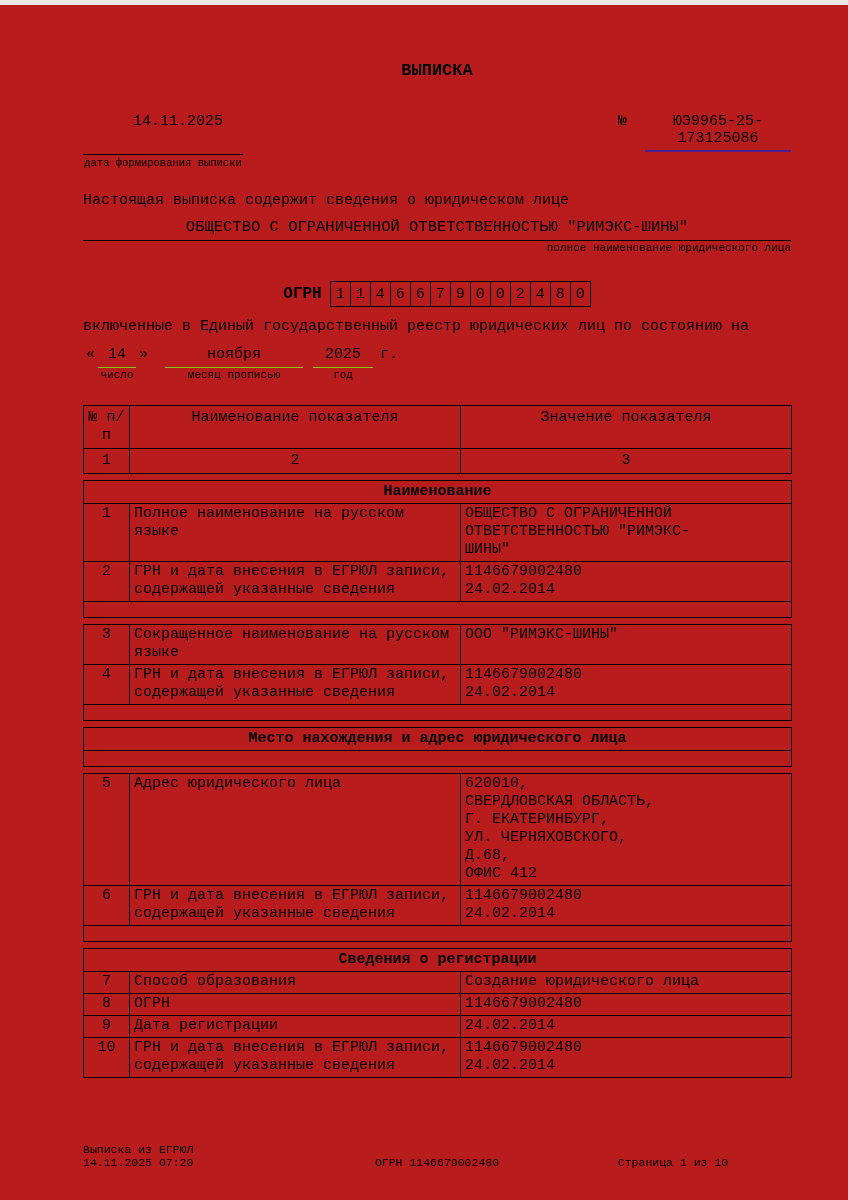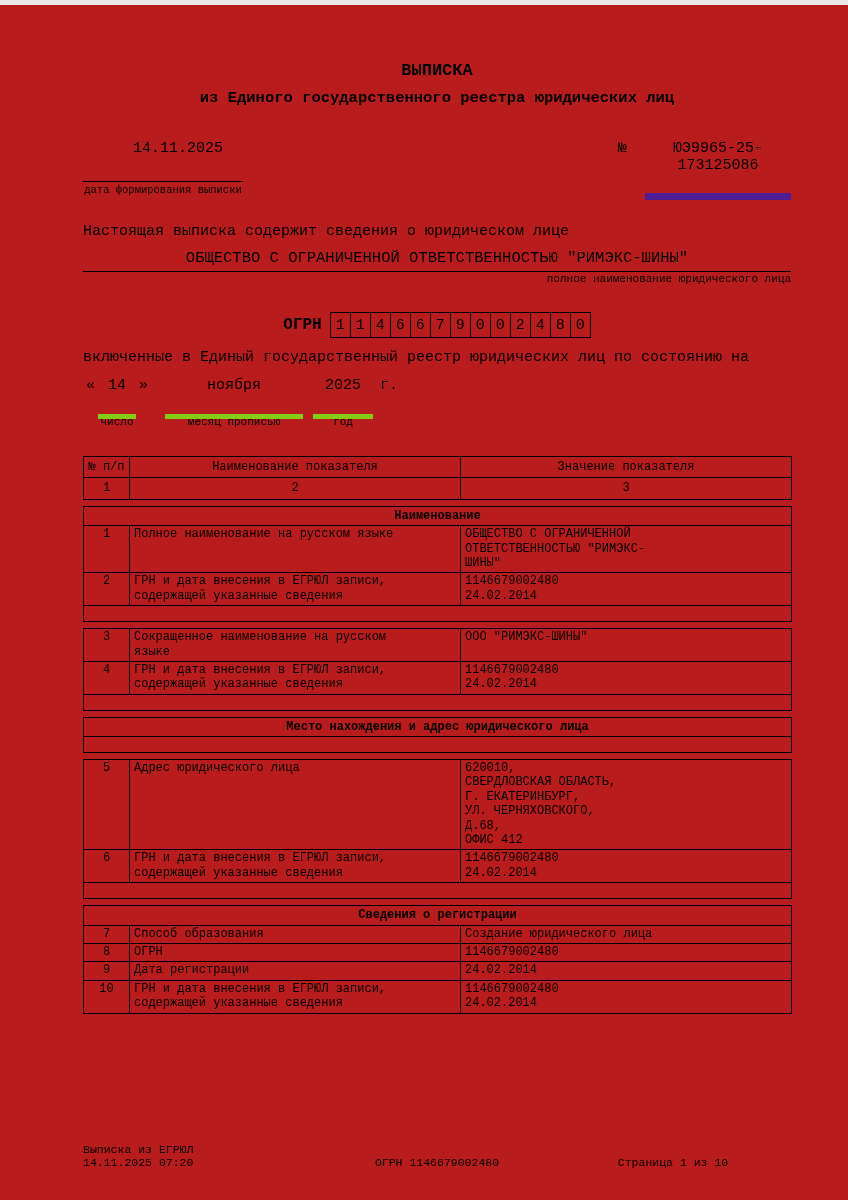--- a/index.html
+++ b/index.html
@@ -14,51 +14,51 @@
 
   .doc-title { text-align:center; font-weight:bold; font-size:17px; }
   .doc-subtitle { text-align:center; font-weight:bold; font-size:15.5px; margin-top:9px; }
 
   .meta-row { display:flex; justify-content:space-between; margin-top:33px; }
   .date-block { width:160px; }
   .date-value { font-size:15px; text-align:center; padding:0 0 24px 30px; border-bottom:1px solid #000; }
   .date-caption { font-size:10.5px; text-align:center; padding-top:2px; }
   .num-block { display:flex; align-items:flex-start; }
   .num-sign { font-size:15px; margin:0 18px 0 0; }
-  .num-lines { width:146px; border-bottom:7px solid #4c1d95; padding-bottom:19px; }
+  .num-lines { width:146px; border-bottom:2px solid #4c1d95; padding-bottom:3px; }
   .num-lines div { font-size:15px; text-align:center; line-height:17px; }
 
   .intro-line { font-size:15px; margin-top:23px; }
   .company-name { font-size:15.5px; text-align:center; border-bottom:1px solid #000; margin-top:9px; padding-bottom:4px; }
   .company-caption { font-size:11px; text-align:right; padding-top:1px; }
 
   .ogrn-row { display:flex; justify-content:center; align-items:center; margin-top:27px; }
   .ogrn-label { font-weight:bold; font-size:16px; margin-right:8px; }
   .ogrn-boxes { display:flex; }
   .ogrn-box {
     width:21px; height:26px; border:1px solid #000; margin-left:-1px;
     display:flex; align-items:center; justify-content:center; font-size:15px;
   }
   .ogrn-box:first-child { margin-left:0; }
 
   .included-line { font-size:15px; margin-top:11px; }
 
   .date-line { display:flex; align-items:flex-start; margin-top:11px; font-size:15px; }
   .dl-quote { padding:0 3px; }
-  .dl-seg { text-align:center; border-bottom:5px solid #84cc16; padding-bottom:20px; position:relative; }
+  .dl-seg { text-align:center; border-bottom:1px solid #84cc16; padding-bottom:4px; position:relative; }
   .dl-day { width:38px; }
   .dl-month { width:138px; margin-left:14px; }
   .dl-year { width:60px; margin-left:10px; }
   .dl-caption { position:absolute; top:100%; left:0; right:0; font-size:11px; text-align:center; padding-top:2px; }
   .dl-suffix { margin-left:7px; }
 
   .tables { margin-top:37px; }
   table { width:708px; border-collapse:collapse; table-layout:fixed; }
   table + table { margin-top:6px; }
-  td { border:1px solid #000; font-size:12px; line-height:1.2; vertical-align:top; padding:1px 4px 2px 4px; }
+  td { border:1px solid #000; font-size:15px; line-height:1.2; vertical-align:top; padding:1px 4px 2px 4px; }
   col.c1 { width:46px; } col.c2 { width:331px; } col.c3 { width:331px; }
   td.section { font-weight:bold; text-align:center; padding:2px 4px; }
   td.spacer { height:16px; padding:0; }
   td.num { text-align:center; }
   td.name, td.val { white-space:pre-line; }
   .head-table td { text-align:center; padding:3px 4px; }
 
   .footer {
     position:absolute; left:83px; right:57px; bottom:36px;
     display:flex; align-items:flex-end; font-size:11.5px; line-height:13px;
@@ -67,21 +67,20 @@
   .footer-center { flex:1; text-align:center; }
   .footer-right { flex:1; text-align:center; }
 </style>
 </head>
 <body>
 
 <div class="page">
   <div class="content">
 
     <div class="doc-title">ВЫПИСКА</div>
-    <div class="doc-subtitle">из Единого государственного реестра юридических лиц</div>
 
     <div class="meta-row">
       <div class="date-block">
         <div class="date-value">14.11.2025</div>
         <div class="date-caption">дата формирования выписки</div>
       </div>
       <div class="num-block">
         <span class="num-sign">№</span>
         <div class="num-lines">
           <div>ЮЭ9965-25-</div>

